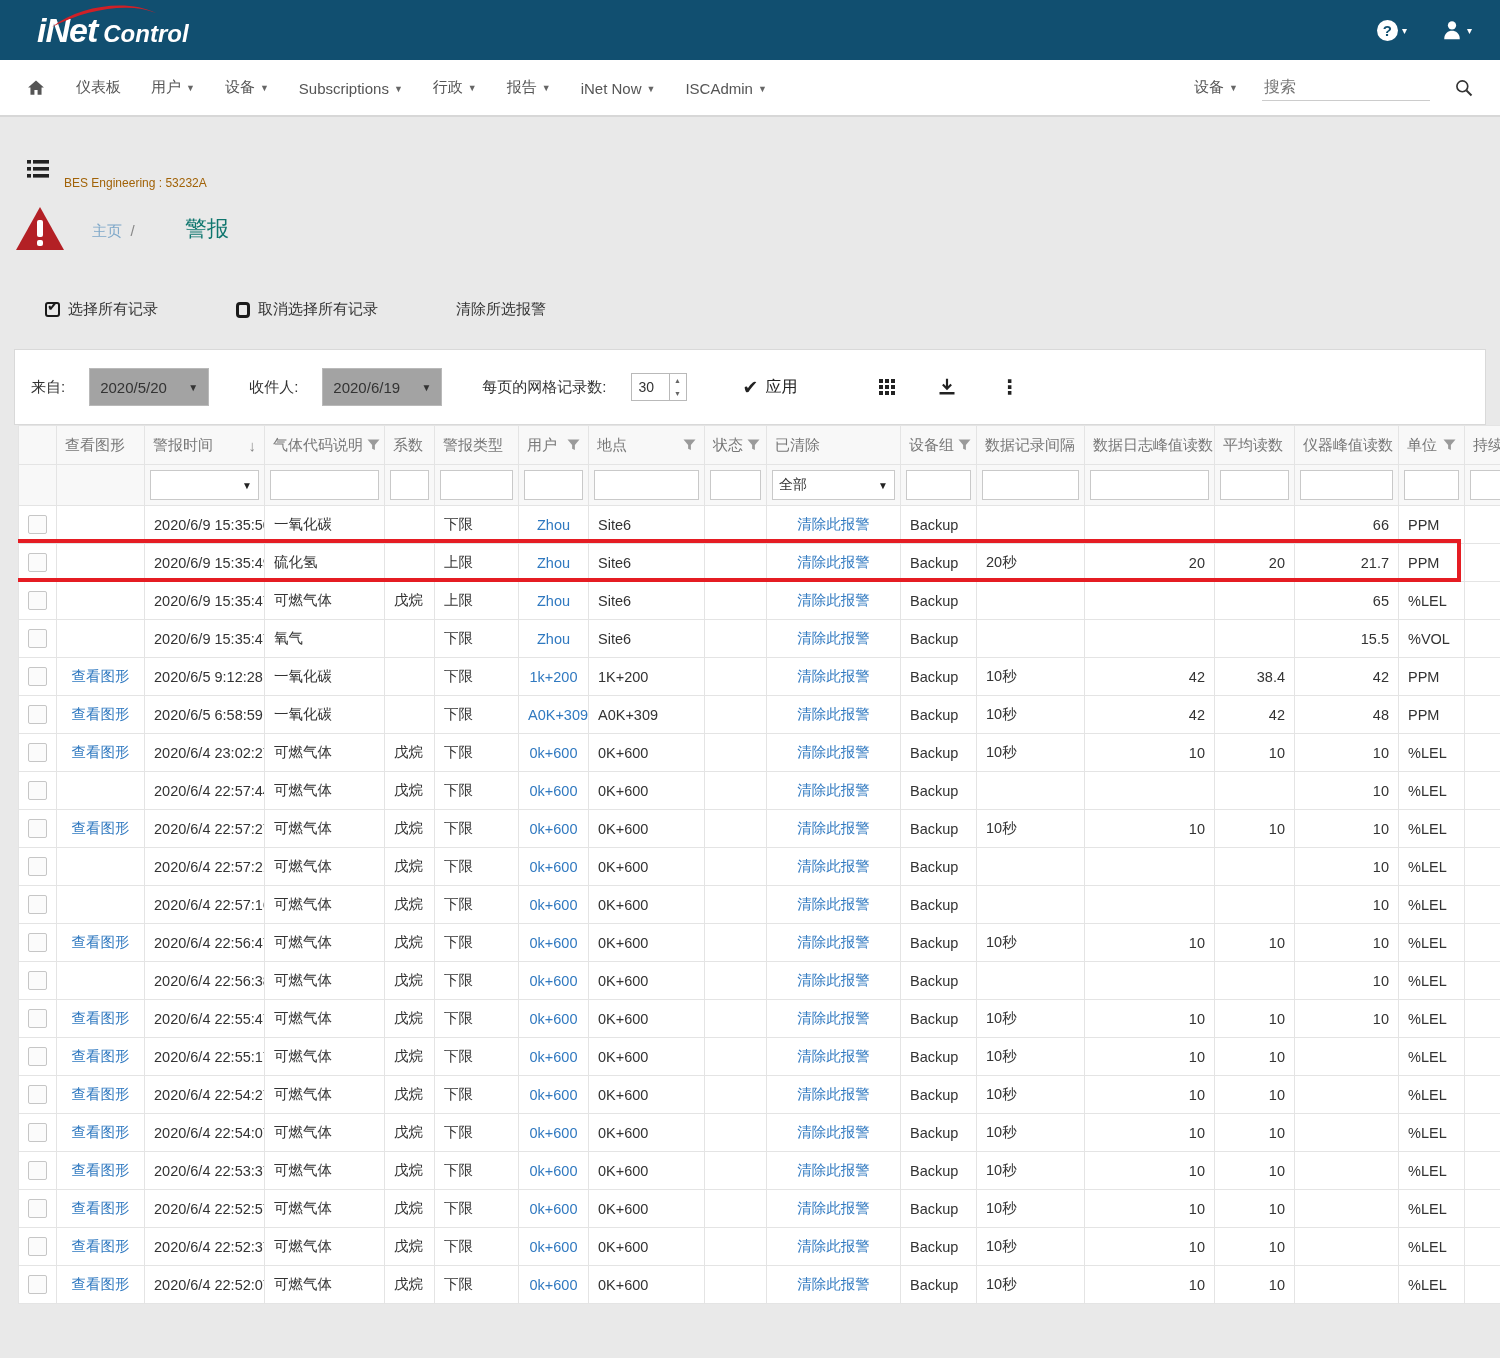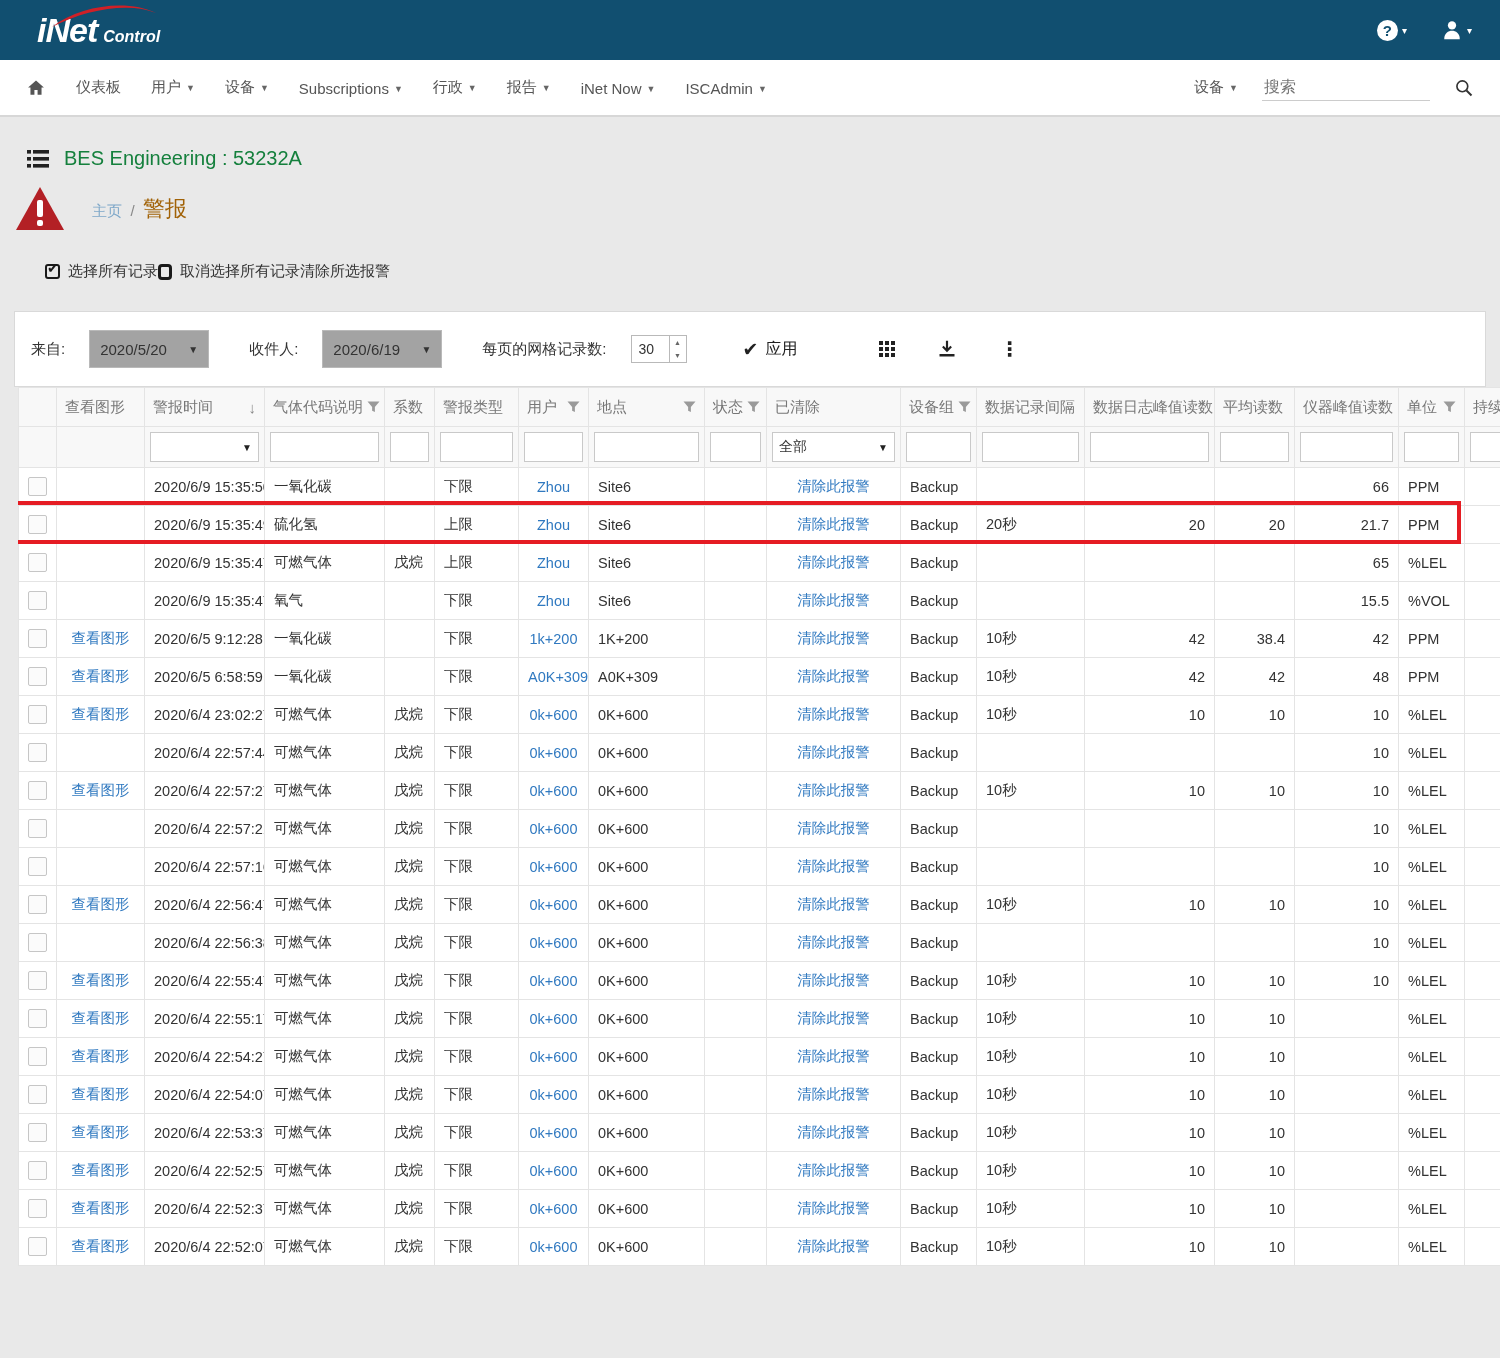--- a/index.html
+++ b/index.html
@@ -4,21 +4,21 @@
 <style>
   * { margin:0; padding:0; box-sizing:border-box; }
   html,body { width:1500px; height:1358px; overflow:hidden;
     font-family:"Liberation Sans","DejaVu Sans",sans-serif; background:#e9e9e9; }
 
   
   .topbar { height:60px; background:var(--header-bg,#114f70); display:flex;
     align-items:center; justify-content:space-between; padding:0 28px 0 22px; }
   .logo { position:relative; display:flex; align-items:baseline; color:#fff; }
   .logo .inet { font-size:34px; font-weight:bold; font-style:italic; letter-spacing:-1px;margin-left:15px; }
-  .logo .control { font-size:16px; font-weight:bold; font-style:italic; margin-left:6px; }
+  .logo .control { font-size:24px; font-weight:bold; font-style:italic; margin-left:6px; }
   .logo svg.swoosh { position:absolute; left:28px; top:-8px; }
   .top-icons { display:flex; align-items:center; gap:34px; }
   .top-icon { display:flex; align-items:center; gap:4px; cursor:pointer; }
   .help-circle { width:21px; height:21px; border-radius:50%; background:#fff;
     color:var(--header-bg,#114f70); font-weight:bold; font-size:15px;
     display:flex; align-items:center; justify-content:center; }
   .caret-w { color:#fff; font-size:10px; }
 
   
   .navbar { height:57px; background:#fff; border-bottom:2px solid #d7d7d7;
@@ -26,27 +26,27 @@
   .nav-left { display:flex; align-items:flex-end; gap:30px; flex:1; }
   .nav-item { color:#555; font-size:15px; display:flex; align-items:center; gap:5px; cursor:pointer; }
   .nav-item .caret { font-size:9px; color:#666; }
   .nav-right { display:flex; align-items:center; gap:24px; }
   .search-box { width:168px; border:none; border-bottom:1px solid #ccc;
     font-size:16px; color:#555; padding:4px 2px; background:transparent; outline:none; }
 
   
   .content { padding:20px 0 0 0; }
   .crumb-row { display:flex; align-items:center; gap:14px; margin:10px 0 0 26px; }
-  .crumb-text { color:#15803d; font-size:20px; }
+  .crumb-text { color:#a16207; font-size:12px;margin-top:29px; }
   .title-row { display:flex; align-items:flex-start; gap:26px; margin:14px 0 0 14px; }
   .bc-home { color:#7fa8c9; font-size:15px; text-decoration:none; cursor:pointer; }
   .bc-sep { color:#888; font-size:15px; margin:0 4px; }
-  .bc-current { color:#a16207; font-size:22px; font-weight:500; }
-
-  .actions-row { display:flex; align-items:flex-end; margin:28px 0 0 45px; }
+  .bc-current { color:#0f766e; font-size:22px; font-weight:500;margin-left:42px; }
+
+  .actions-row { display:flex; align-items:flex-end; margin:46px 0 0 45px; gap:78px; }
   .action-btn { display:flex; align-items:center; gap:8px; color:#333; font-size:15px; cursor:pointer; }
   .cb-checked { width:15px; height:15px; border:2px solid #1a1a1a; border-radius:3px;
     position:relative; display:inline-block; }
   .cb-checked:after { content:"\2714"; position:absolute; top:-6px; left:0px; font-size:14px; color:#1a1a1a; }
   .cb-empty { width:14px; height:16px; border:3px solid #1a1a1a; border-radius:4px; display:inline-block; }
 
   .filter-card { background:#fff; border:1px solid #d9d9d9; margin:30px 14px 0 14px;
     height:76px; display:flex; align-items:center; padding-left:16px;gap:16px; }
   .flabel { font-size:15px; color:#333; margin-right:8px; white-space:nowrap; }
   .date-select { width:120px; height:38px; border:1px solid #b9b9b9; background:#a3a3a3;

